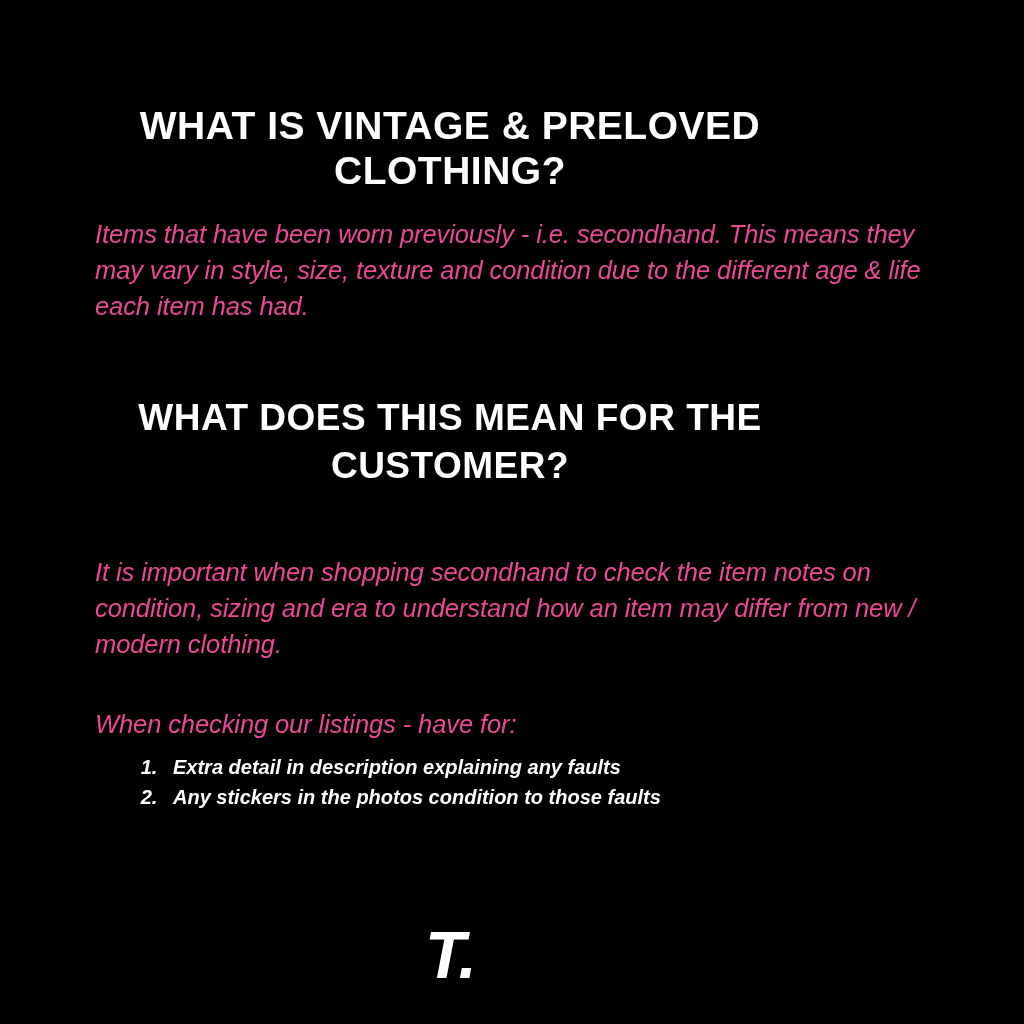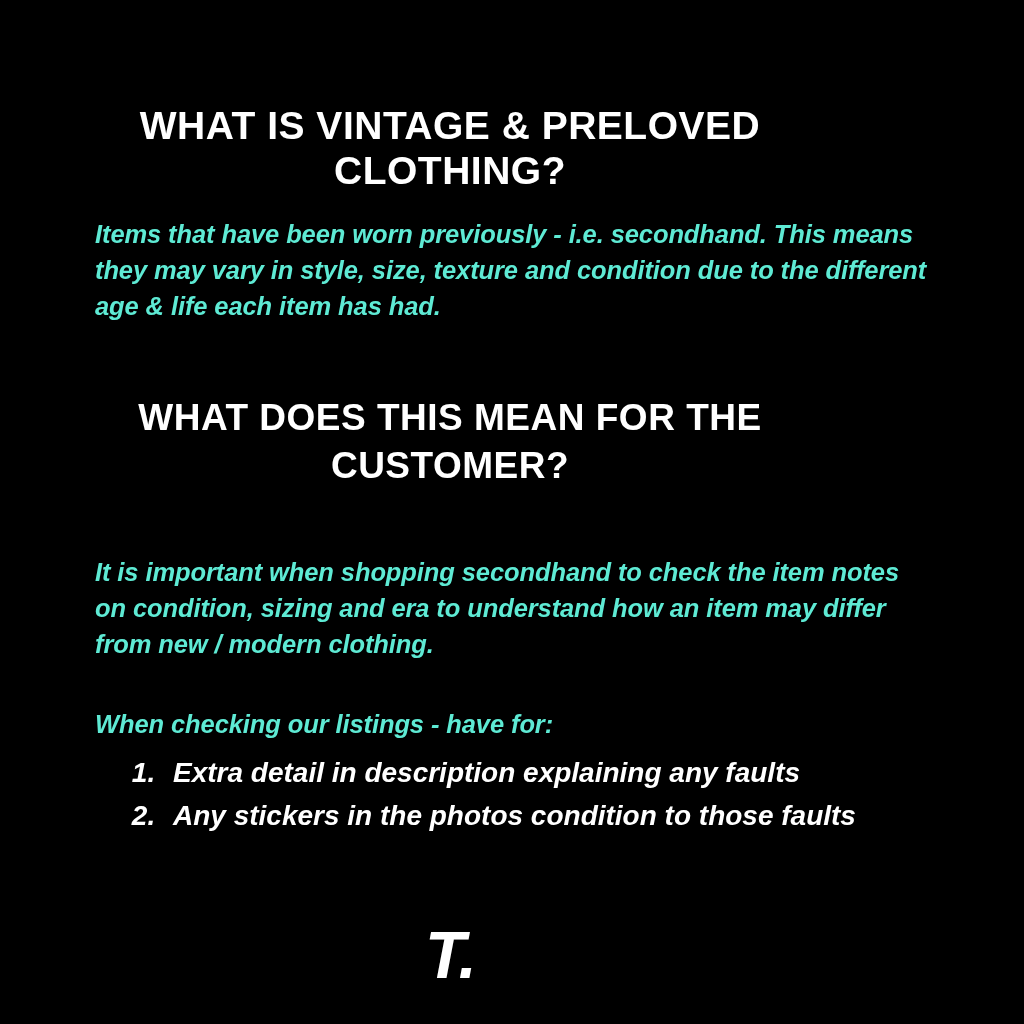--- a/index.html
+++ b/index.html
@@ -40,24 +40,24 @@
     font-size: 37px;
     position: absolute;
     top: 376px;
     left: 130px;
     right: 130px;
     line-height: 1.3;
     margin-top: 18px;
   }
   .body-text {
     font-style: italic;
-    font-weight: 700;
+    font-weight: 400;
     font-size: 25.5px;
     line-height: 1.42;
-    color: #5eead4;
+    color: #ec4899;
     letter-spacing: -0.1px;
   }
   .para-1 {
     position: absolute;
     top: 190px;
     left: 95px;
     width: 835px;
   }
   .para-2 {
     position: absolute;
@@ -78,21 +78,21 @@
     width: 835px;
   }
   ol.checklist {
     margin: 0;
     padding-left: 68px;
     list-style-position: outside;
   }
   ol.checklist li {
     font-style: italic;
     font-weight: 700;
-    font-size: 28px;
+    font-size: 20px;
     line-height: 1.52;
     padding-left: 10px;
   }
   .logo {
     position: absolute;
     left: 0;
     right: 0;
     bottom: 36px;
     text-align: center;
     font-style: italic;

